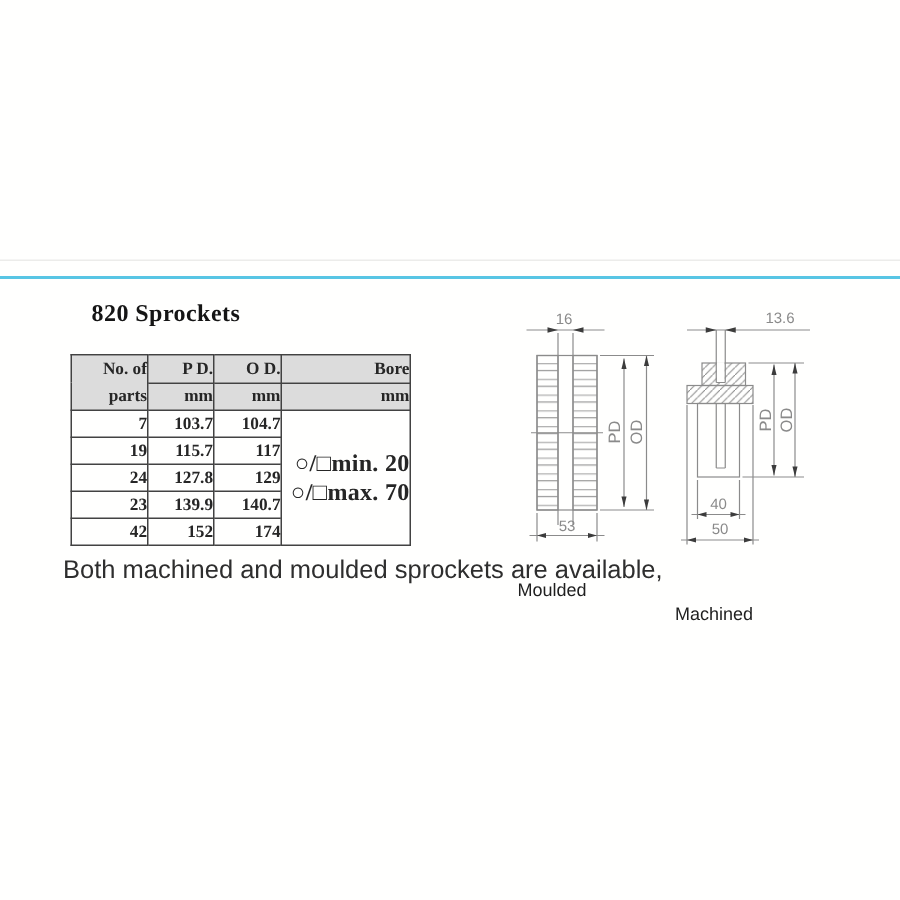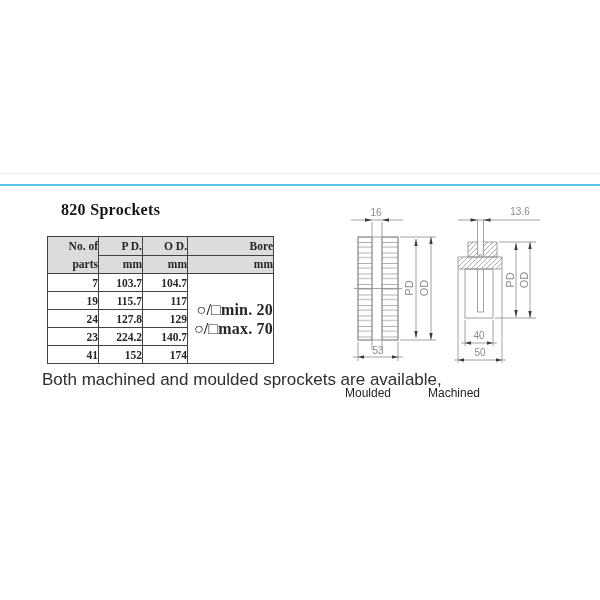--- a/index.html
+++ b/index.html
@@ -18,21 +18,21 @@
   td.teeth-hdr div{line-height:18px;}
   td.bore-cell{font-size:16px;}
   td.bore-cell div{line-height:19px;letter-spacing:0.2px;}
   .note{position:absolute;left:42px;top:371px;font-size:17px;color:#2e2e2e;
         line-height:18px;white-space:nowrap;}
   .fig{position:absolute;}
   .fig-moulded{left:345px;top:200px;width:100px;height:165px;}
   .fig-machined{left:450px;top:200px;width:110px;height:165px;}
   .fig-label{position:absolute;top:386px;font-size:12px;color:#1f1f1f;text-align:left;}
   .lbl-moulded{left:345px;width:84px;}
-  .lbl-machined{left:428px;width:88px;}
+  .lbl-machined{left:450px;width:88px;margin-top:16px;}
   svg text{font-family:"Liberation Sans",sans-serif;}
 </style>
 </head>
 <body>
 
 <div class="page">
 
   <div class="faint-rule"></div>
   <div class="divider"></div>
 
@@ -68,25 +68,25 @@
       <td class="c2">115.7</td>
       <td class="c3">117</td>
     </tr>
     <tr>
       <td class="c1">24</td>
       <td class="c2">127.8</td>
       <td class="c3">129</td>
     </tr>
     <tr>
       <td class="c1">23</td>
-      <td class="c2">224.2</td>
+      <td class="c2">139.9</td>
       <td class="c3">140.7</td>
     </tr>
     <tr>
-      <td class="c1">41</td>
+      <td class="c1">42</td>
       <td class="c2">152</td>
       <td class="c3">174</td>
     </tr>
   </tbody>
     </table>
 
   <div class="note">
     <div>Both machined and moulded sprockets are available,</div>
   </div>
 

